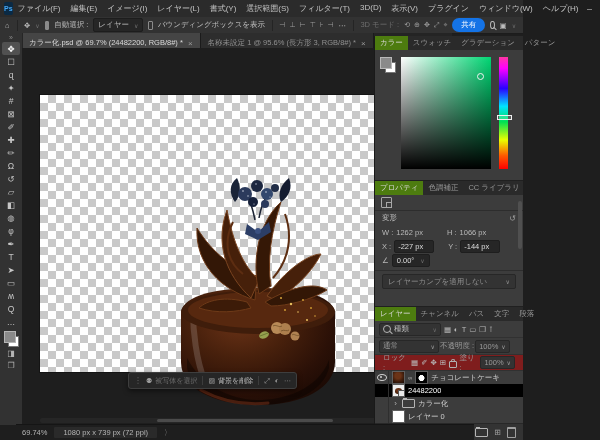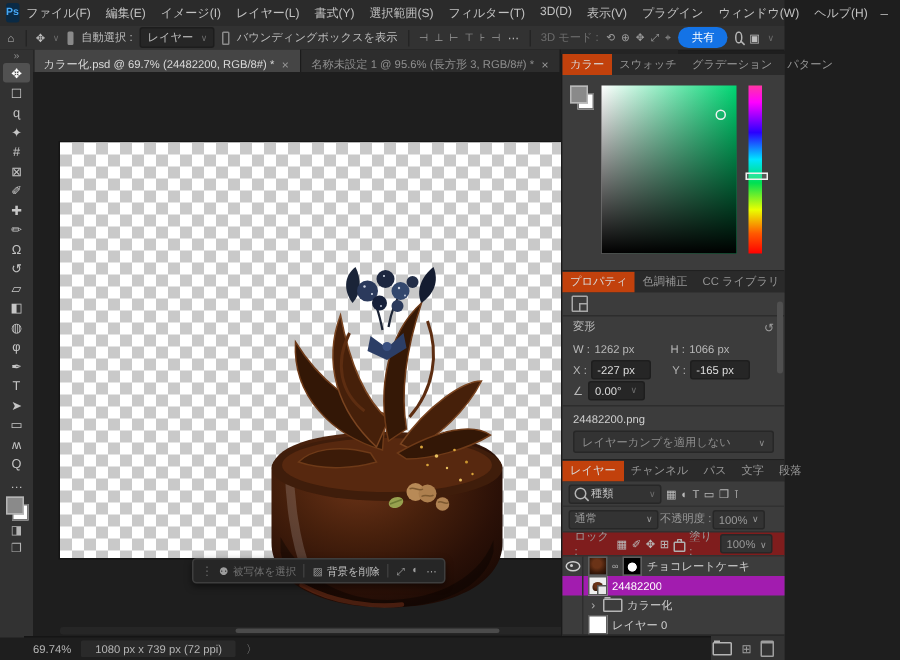--- a/index.html
+++ b/index.html
@@ -71,21 +71,21 @@
   .hscroll{position:absolute;left:18px;bottom:2px;width:390px;height:5px;background:#262626;border-radius:2px}
   .hscroll i{position:absolute;left:30%;width:45%;top:1px;bottom:1px;background:#4b4b4b;border-radius:2px;display:block}
   .vscroll{position:absolute;right:2px;top:47px;width:5px;height:277px;background:#262626;border-radius:2px}
   .vscroll i{position:absolute;top:28%;height:45%;left:1px;right:1px;background:#4b4b4b;border-radius:2px;display:block}
 
   
   .rightcol{position:absolute;right:0;top:36px;width:148px;bottom:0;background:#2a2a2a;
             border-left:1px solid #1a1a1a;display:flex;flex-direction:column;font-size:7.5px}
   .ptabs{height:14px;background:#2a2a2a;display:flex;align-items:stretch;color:#979797;flex:none}
   .ptab{padding:0 5px;display:flex;align-items:center;white-space:nowrap}
-  .ptab.active{background:#c2410c;color:#d8d8d8}
+  .ptab.active{background:#4d7c0f;color:#d8d8d8}
 
   
   .colorbody{position:relative;height:130px;background:#3c3c3c;border-bottom:1px solid #202020;flex:none}
   .csw{position:absolute;left:5px;top:7px;width:16px;height:16px}
   .csw .b{position:absolute;right:0;bottom:0;width:9px;height:9px;background:#fff;border:1px solid #777}
   .csw .f{position:absolute;left:0;top:0;width:10px;height:10px;background:#8a8a8a;border:1px solid #b9b9b9}
   .gradbox{position:absolute;left:26px;top:7px;width:90px;height:112px;
            background-image:linear-gradient(to top,#000,rgba(0,0,0,0)),linear-gradient(to right,#fff,#00d673)}
   .gradmark{position:absolute;right:8%;top:14%;width:5px;height:5px;border:1px solid #f2f2f2;border-radius:50%}
   .huebar{position:absolute;left:124px;top:7px;width:9px;height:112px;
@@ -116,21 +116,21 @@
   .lblend{height:16px;background:#3c3c3c;display:flex;align-items:center;gap:1px;padding:0 4px;flex:none;color:#9a9a9a;border-bottom:1px solid #313131}
   .modebox{background:#333;border:1px solid #272727;border-radius:2px;height:11px;display:flex;align-items:center;
            justify-content:space-between;width:52px;padding:0 3px;color:#9a9a9a}
   .valbox{background:#333;border:1px solid #272727;border-radius:2px;height:11px;display:flex;align-items:center;gap:3px;padding:0 3px;color:#9a9a9a}
   .llock{height:15px;background:#7f1d1d;display:flex;align-items:center;gap:3px;padding:0 8px;flex:none;color:#9a9a9a;border-bottom:1px solid #313131}
   .lockico{width:6px;height:5px;border:1px solid #b0b0b0;border-radius:1px;position:relative;margin-top:3px}
   .lockico:before{content:"";position:absolute;left:1px;top:-3px;width:2px;height:2px;border:1px solid #b0b0b0;border-bottom:none;border-radius:2px 2px 0 0}
 
   .llist{background:#3c3c3c;flex:none}
   .lrow{height:13px;display:flex;align-items:center;gap:3px;color:#cfcfcf}
-  .lrow.selected{background:#a21caf;color:#fff}
+  .lrow.selected{background:#000000;color:#fff}
   .eyecell{width:13px;height:13px;border-right:1px solid #2e2e2e;display:flex;align-items:center;justify-content:center;flex:none}
   .eye{width:8px;height:5px;border:1px solid #d0d0d0;border-radius:50%;position:relative}
   .eye:after{content:"";position:absolute;left:2px;top:0.5px;width:2px;height:2px;background:#d0d0d0;border-radius:50%}
   .thumb{width:13px;height:13px;border:1px solid #5e5e5e;flex:none;box-sizing:border-box}
   .thumb.cake{background:radial-gradient(circle at 45% 35%,#6b3317 0 30%,#3a1a0a 65%,#1c0c05)}
   .thumb.cakewhite{background:#efefef;position:relative}
   .thumb.cakewhite:before{content:"";position:absolute;left:2px;top:3px;right:2px;bottom:2px;border-radius:50% 50% 40% 40%;background:radial-gradient(circle at 45% 35%,#6b3317 0 30%,#3a1a0a 75%)}
   .thumb.cakewhite:after{content:"";position:absolute;right:-1px;bottom:-1px;width:5px;height:5px;background:#e8e8e8;border:1px solid #555}
   .thumb.mask{background:radial-gradient(circle at 50% 55%,#fff 0 34%,#000 40%)}
   .thumb.white{background:#fff}
@@ -395,31 +395,30 @@
         <span>1262 px</span>
         <span class="sp"></span>
         <span>H :</span>
         <span>1066 px</span>
       </div>
       <div class="prrow">
         <span>X :</span>
         <span class="pin">-227 px</span>
         <span class="sp" style="width:8px"></span>
         <span>Y :</span>
-        <span class="pin">-165 px</span>
+        <span class="pin">-144 px</span>
       </div>
       <div class="prrow">
         <span>∠</span>
         <span class="anglebox">
           <span>0.00°</span>
           <span class="dim" style="font-size:6px">∨</span>
         </span>
       </div>
       <div class="prdiv"></div>
-      <div class="filelab">24482200.png</div>
       <div class="combobox">
         <span>レイヤーカンプを適用しない</span>
         <span style="font-size:6px">∨</span>
       </div>
       <div class="prscroll"></div>
     </div>
 
     <div class="ptabs">
       <div class="ptab active">レイヤー</div>
       <div class="ptab">チャンネル</div>

